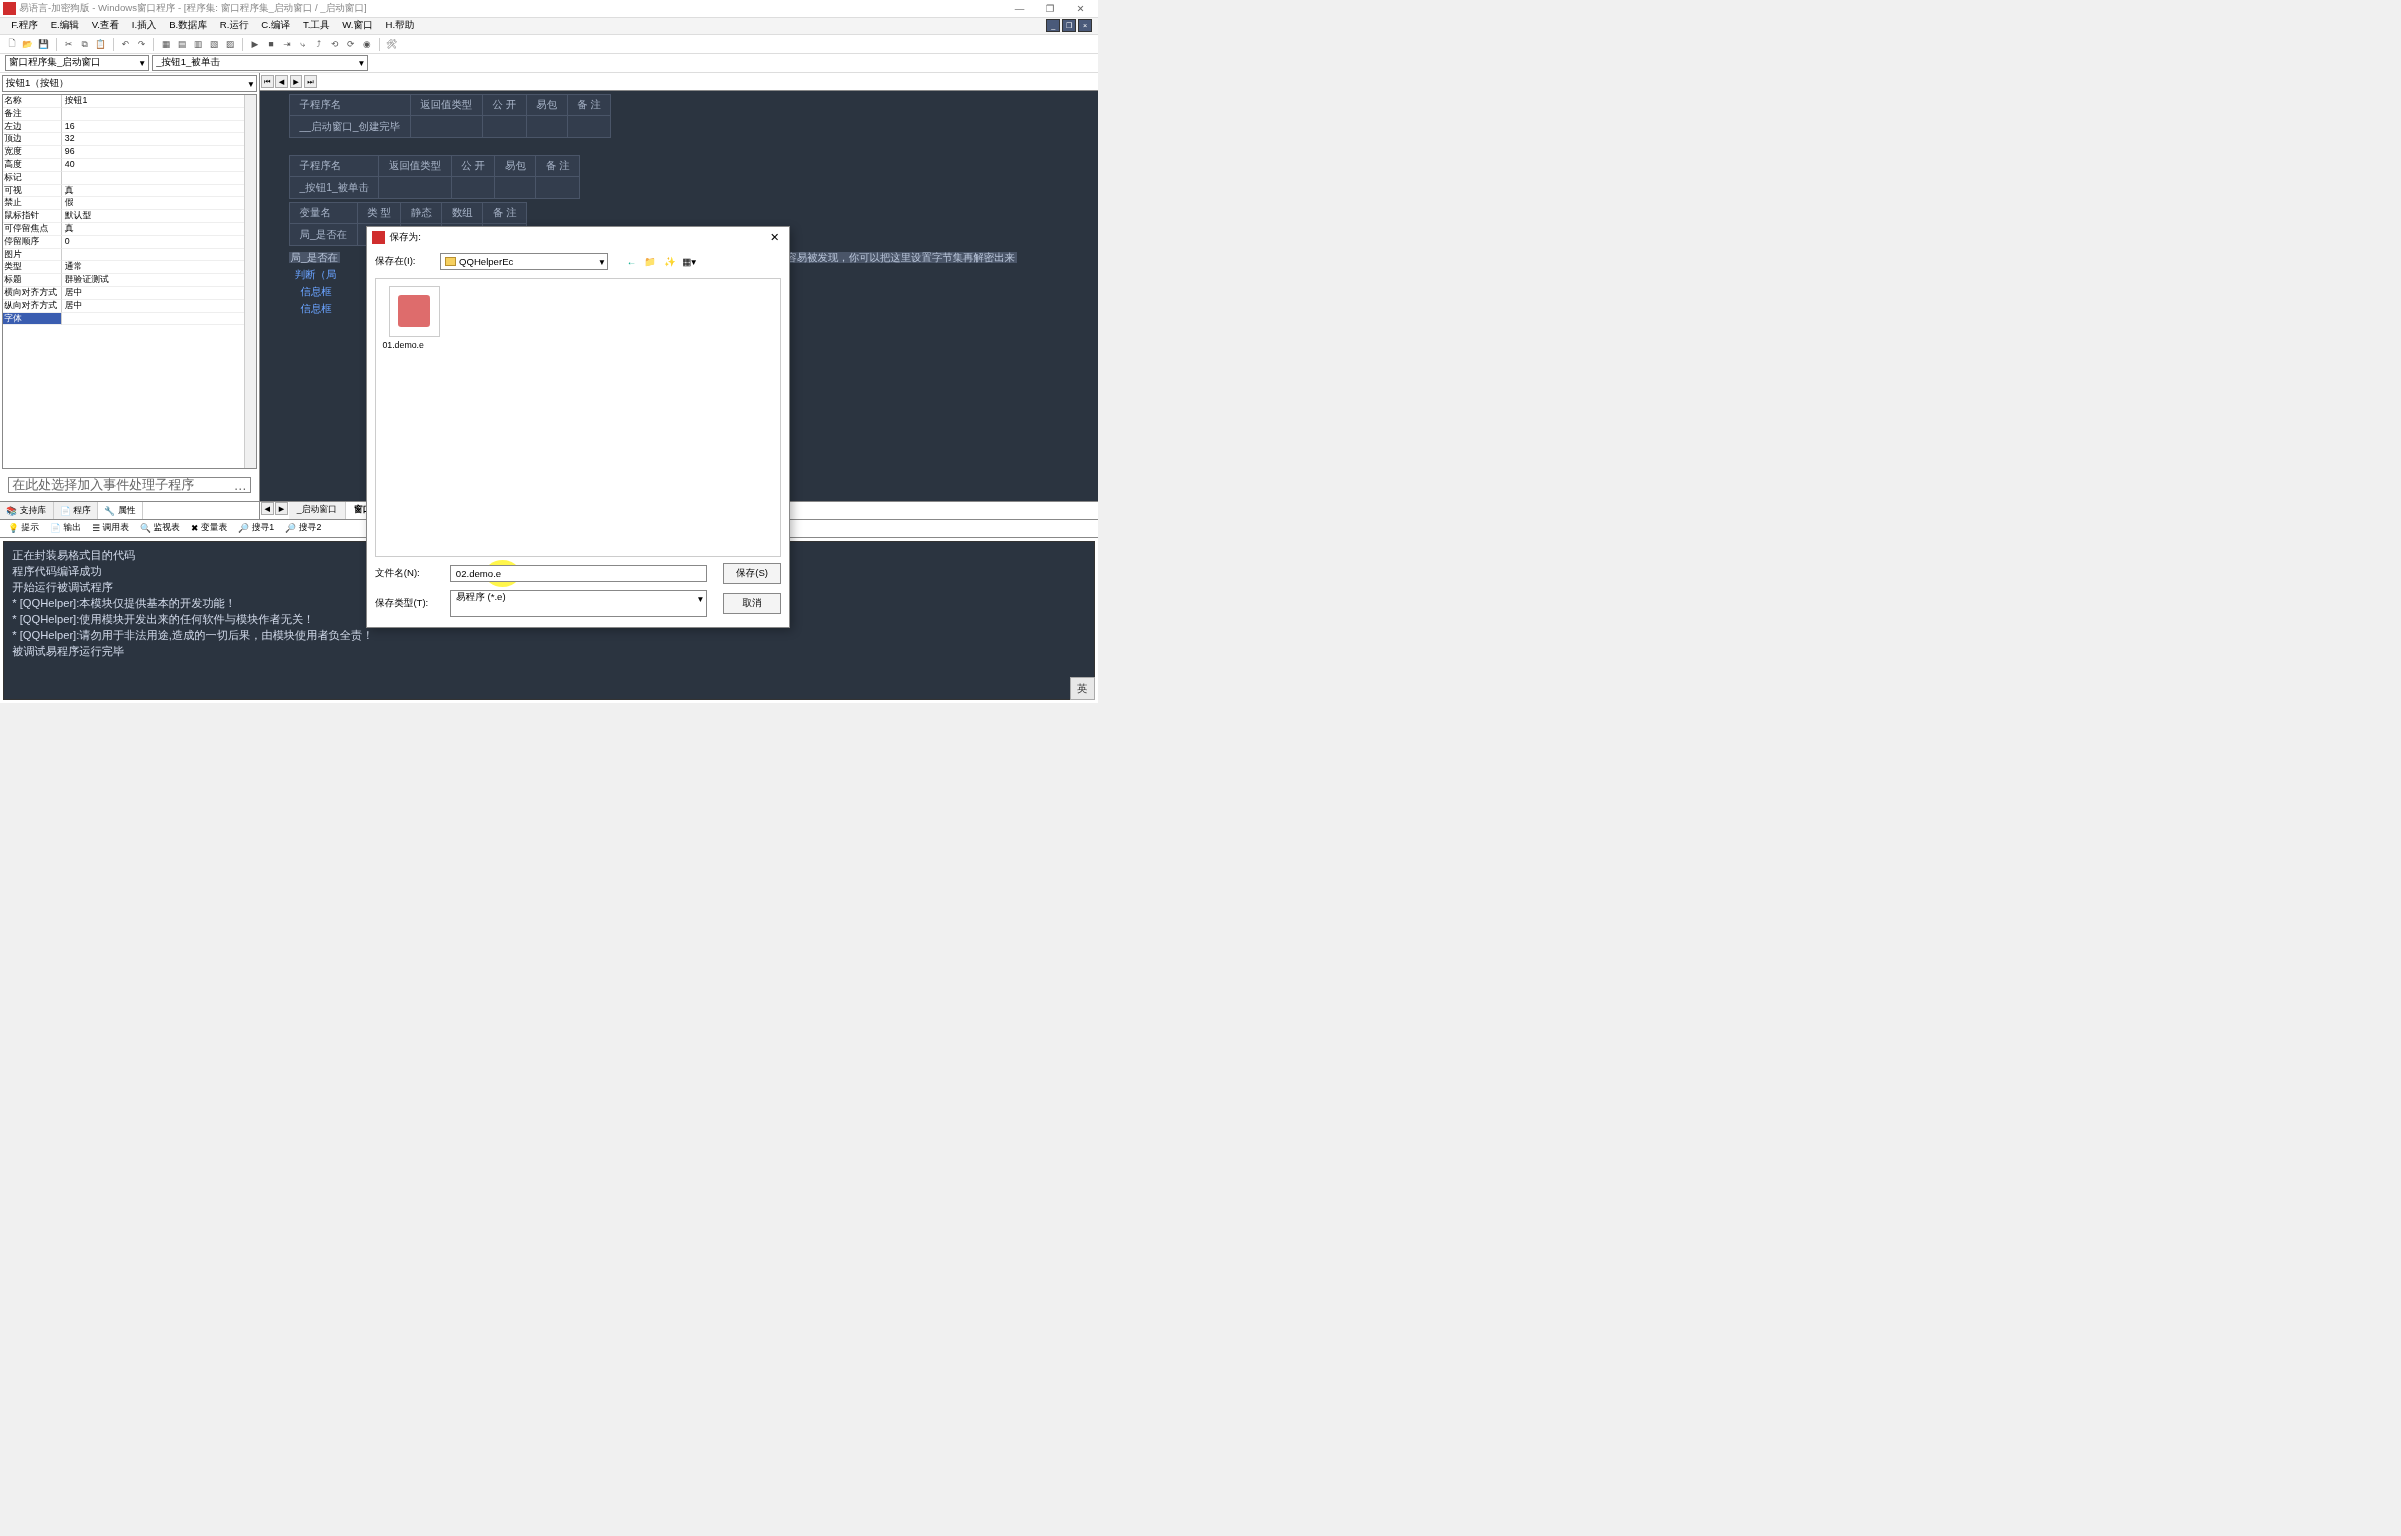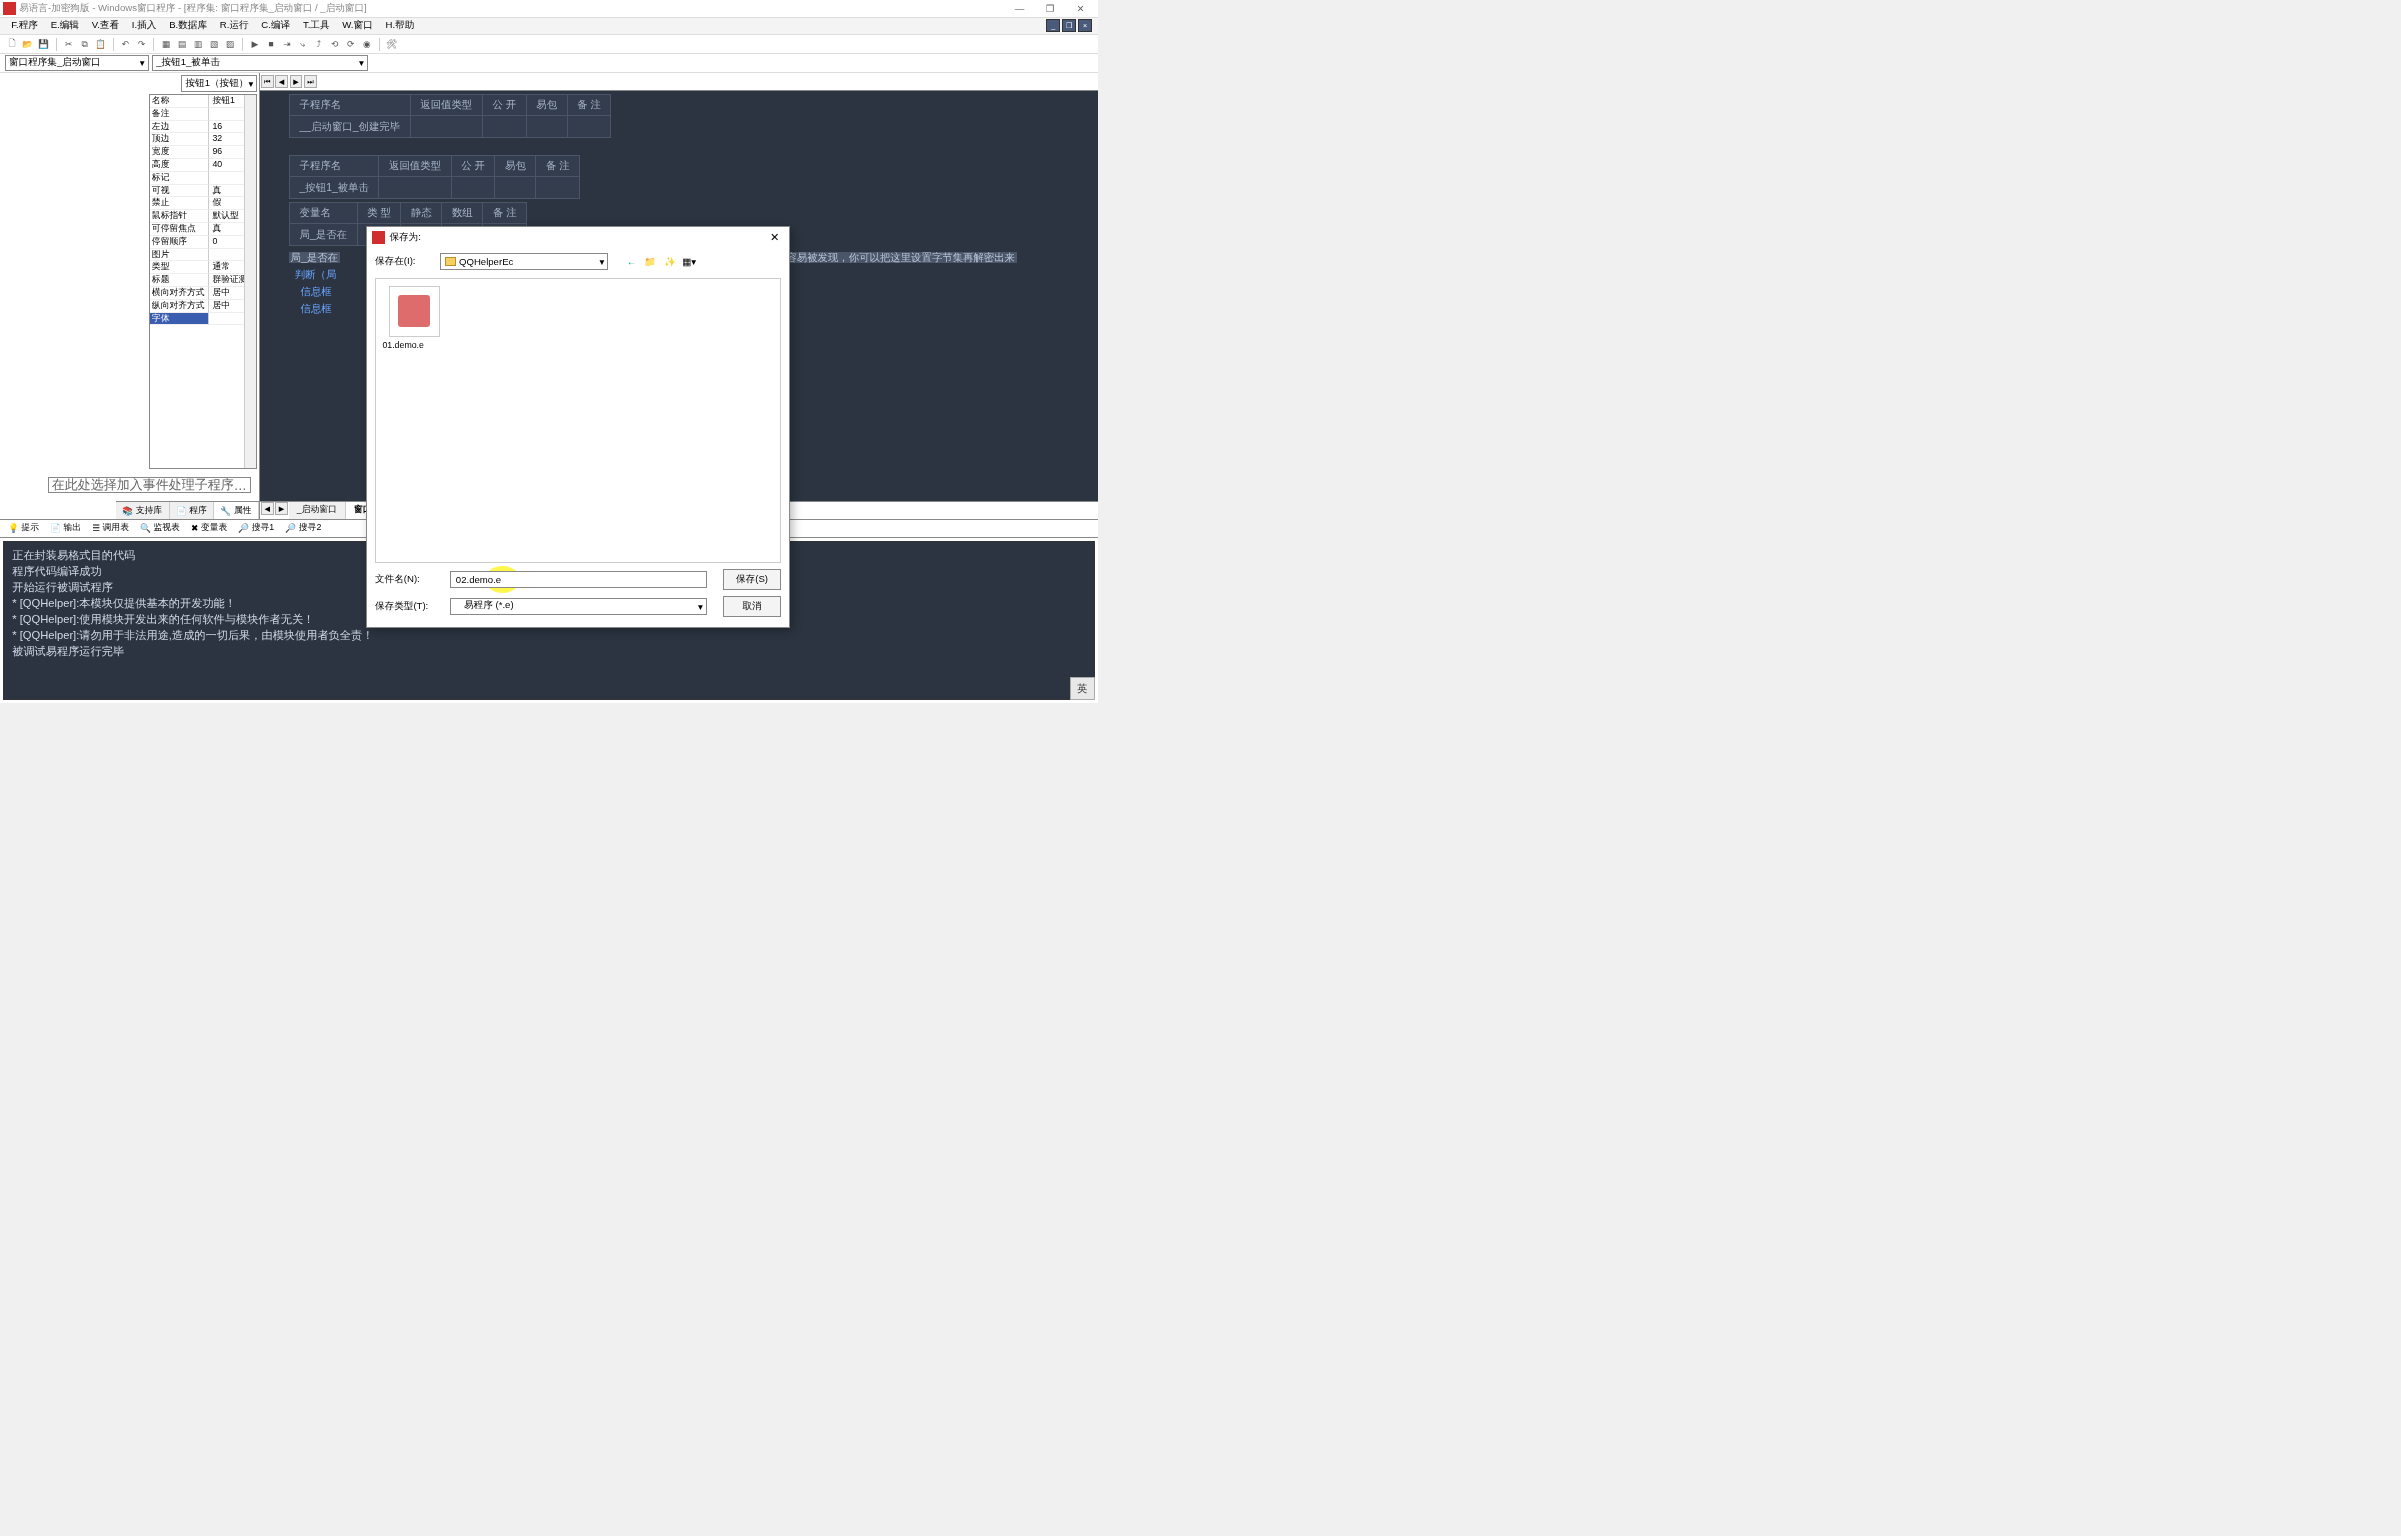--- a/index.html
+++ b/index.html
@@ -22,21 +22,21 @@
 .tool-btn { width: 14.4px; height: 14.4px; display: flex; align-items: center; justify-content: center; cursor: pointer; font-size: 8.8px; color: #555; }
 .tool-sep { width: 0.8px; height: 12.8px; background: #ccc; margin: 0 3.2px; }
 
 .combo-row { height: 19px; background: #fff; display: flex; align-items: center; padding: 0 4.8px; gap: 3.2px; border-bottom: 0.8px solid #ddd; }
 .combo { height: 16px; border: 0.8px solid #888; background: #fff; padding: 0 14.4px 0 3.2px; font-size: 9.6px; position: relative; }
 .combo::after { content: "▾"; position: absolute; right: 3.2px; top: 0.8px; }
 
 .main-content { flex: 1; display: flex; min-height: 0; }
 
 
-.left-panel { width: 260px; display: flex; flex-direction: column; border-right: 0.8px solid #888; align-items: flex-end; }
+.left-panel { width: 260px; display: flex; flex-direction: column; border-right: 0.8px solid #888; }
 .breadcrumb-combo { height: 17.6px; border: 0.8px solid #888; display: flex; align-items: center; padding: 0 3.2px; margin: 1.6px; }
 .prop-grid { flex: 1; overflow-y: auto; border: 0.8px solid #888; margin: 0 1.6px; position: relative; background: #fff; }
 .prop-row { display: flex; height: 12.8px; font-size: 8.8px; }
 .prop-key { width: 59px; padding-left: 1.6px; border-right: 0.8px solid #ccc; border-bottom: 0.8px solid #eee; background: #fff; }
 .prop-key.selected { background: #3a5db0; color: #fff; }
 .prop-val { flex: 1; padding-left: 3.2px; border-bottom: 0.8px solid #eee; }
 .prop-scroll { position: absolute; right: 0; top: 0; width: 12.8px; height: 100%; background: #f0f0f0; border-left: 0.8px solid #ccc; }
 .event-box { height: 16px; border: 0.8px solid #888; margin: 8px; padding: 0 3.2px; display: flex; align-items: center; font-size: 13px; color: #666; }
 .left-tabs { height: 17.6px; display: flex; border-top: 0.8px solid #888; }
 .left-tab { padding: 1.6px 6.4px; border-right: 0.8px solid #ccc; display: flex; align-items: center; gap: 2.4px; background: #f0f0f0; cursor: pointer; font-size: 8.8px; }
@@ -77,21 +77,21 @@
 .dlg-toolbar-icons { display: flex; gap: 4.8px; margin-left: 9.6px; }
 .dlg-tbtn { width: 14.4px; height: 14.4px; display: flex; align-items: center; justify-content: center; font-size: 9.6px; cursor: pointer; }
 .dlg-filelist { flex: 1; border: 0.8px solid #ccc; margin: 3.2px 8px; background: #fff; padding: 6.4px; }
 .file-item { width: 64px; text-align: left; cursor: pointer; }
 .file-thumb { width: 51px; height: 51px; border: 0.8px solid #ccc; margin: 0 auto 3.2px; background: #fff; display: flex; align-items: center; justify-content: center; }
 .file-thumb-inner { width: 32px; height: 32px; background: #d02e2e; opacity: 0.7; border-radius: 3.2px; }
 .file-label { font-size: 8.8px; }
 .dlg-input-row { display: flex; align-items: center; padding: 3.2px 8px; gap: 16px; }
 .dlg-input { flex: 1; height: 17.6px; border: 0.8px solid #888; padding: 0 4.8px; font-size: 9.6px; position: relative; }
 .dlg-input-highlight { position: absolute; left: 35px; top: -4.8px; width: 35px; height: 27px; background: #fff200; border-radius: 50%; opacity: 0.7; z-index: -1; }
-.dlg-select { flex: 1; height: 17px; border: 0.8px solid #888; padding: 0 13px; font-size: 9.6px; position: relative; }
+.dlg-select { flex: 1; height: 27px; border: 0.8px solid #888; padding: 0 5px; font-size: 9.6px; position: relative; }
 .dlg-select::after { content: "▾"; position: absolute; right: 3.2px; top: 1.6px; }
 .dlg-btn { width: 58px; height: 21px; border: 0.8px solid #888; background: #f4f4f4; font-size: 9.6px; cursor: pointer; }
 
 .ime-badge { position: absolute; right: 3.2px; bottom: 3.2px; background: #e8e8e8; border: 0.8px solid #aaa; padding: 3.2px 6.4px; font-size: 10.4px; color: #333; }
 </style>
 </head>
 <body>
 
 <div class="main-window">
 

